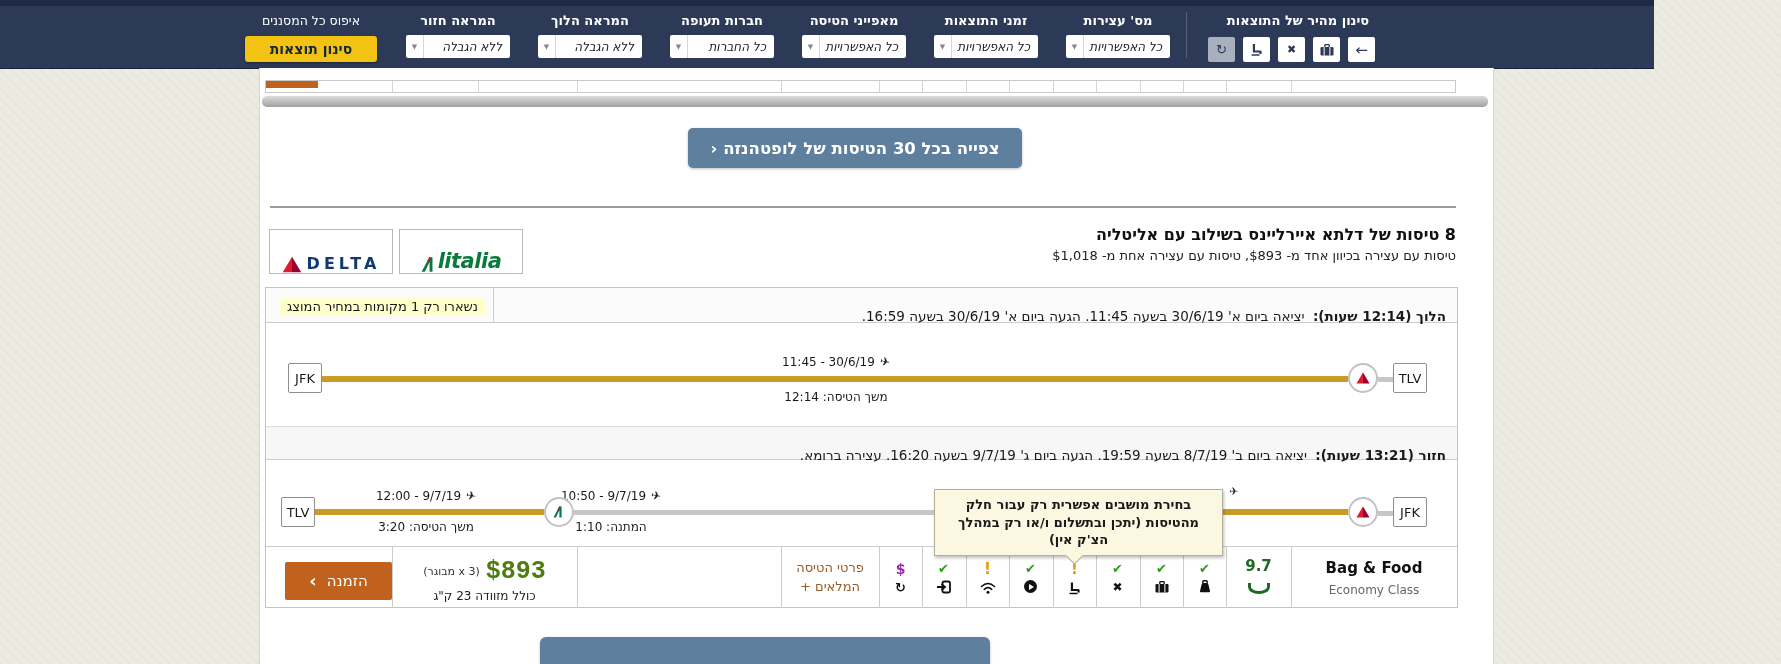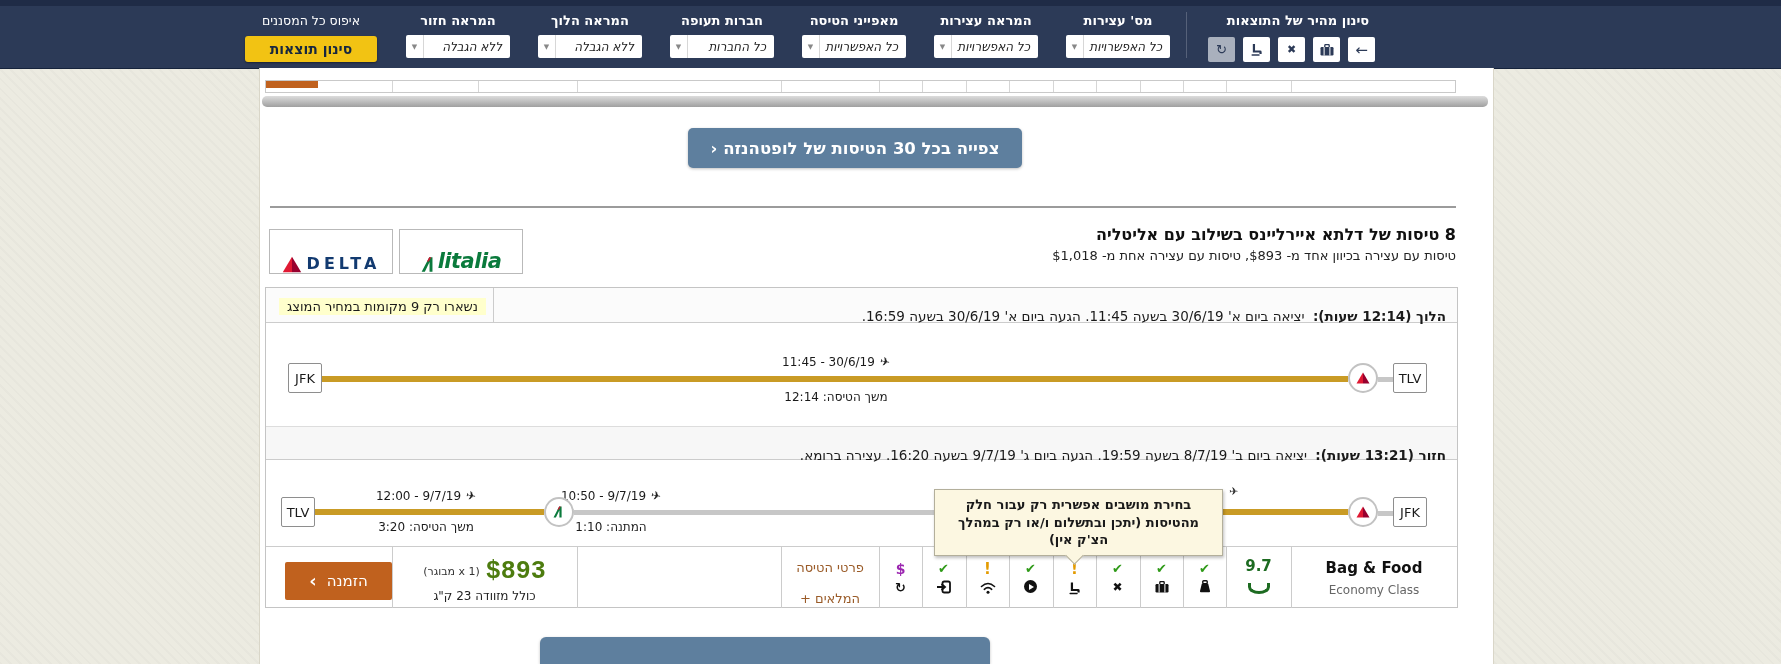--- a/index.html
+++ b/index.html
@@ -3,21 +3,21 @@
 <meta charset="utf-8">
 <style>
   html,body{margin:0;padding:0;}
   body{width:1781px;height:664px;overflow:hidden;
        font-family:"DejaVu Sans",sans-serif;
        background:#ecebe1;}
   #canvas{position:relative;width:1781px;height:664px;
         background:repeating-linear-gradient(45deg, rgba(0,0,0,0.02) 0 2px, transparent 2px 7px), #ecebe1;}
   .abs{position:absolute;}
   
-  #filterbar{left:0;top:0;width:1781px;height:68px;background:#2c3a57;border-bottom:1px solid #16233c;text-decoration:underline;}
+  #filterbar{left:0;top:0;width:1654px;height:68px;background:#2c3a57;border-bottom:1px solid #16233c;text-decoration:underline;}
   #filterbar .topstrip{position:absolute;left:0;top:0;width:100%;height:6px;background:#1f2b46;}
   .flbl{position:absolute;top:13px;width:130px;text-align:center;color:#fff;font-size:13px;font-weight:bold;white-space:nowrap;}
   .dd{position:absolute;top:35px;width:104px;height:23px;background:#fff;border-radius:2px;display:flex;align-items:stretch;font-size:12px;font-style:italic;color:#222;cursor:pointer;}
   .dd .arr{width:17px;display:flex;align-items:center;justify-content:center;font-size:7px;color:#888;border-right:1px solid #d7d7d7;font-style:normal;}
   .dd .txt{flex:1;display:flex;align-items:center;justify-content:flex-start;direction:rtl;padding-right:8px;white-space:nowrap;}
   .qbtn{position:absolute;top:37px;width:27px;height:25px;background:#fff;border-radius:2px;color:#2c3a57;display:flex;align-items:center;justify-content:center;cursor:pointer;font-size:13px;}
   .qbtn.sel{background:#a9b0bd;}
   #resetlbl{position:absolute;left:231px;top:13px;width:160px;text-align:center;color:#fff;font-size:12.5px;cursor:pointer;white-space:nowrap;}
   #filterbtn{position:absolute;left:245px;top:36px;width:132px;height:26px;background:#f2c313;border-radius:3px;color:#17273f;font-size:14px;font-weight:bold;display:flex;align-items:center;justify-content:center;cursor:pointer;box-shadow:0 1px 2px rgba(0,0,0,.4);}
   #qsep{position:absolute;left:1186px;top:12px;width:1px;height:46px;background:#566179;}
@@ -113,21 +113,21 @@
       <span class="arr">▼</span>
       <span class="txt">כל החברות</span>
     </div>
 
     <div class="flbl" style="left:789px;">מאפייני הטיסה</div>
     <div class="dd" style="left:802px;">
       <span class="arr">▼</span>
       <span class="txt">כל האפשרויות</span>
     </div>
 
-    <div class="flbl" style="left:921px;">המראה עצירות</div>
+    <div class="flbl" style="left:921px;">זמני התוצאות</div>
     <div class="dd" style="left:934px;">
       <span class="arr">▼</span>
       <span class="txt">כל האפשרויות</span>
     </div>
 
     <div class="flbl" style="left:1053px;">מס' עצירות</div>
     <div class="dd" style="left:1066px;">
       <span class="arr">▼</span>
       <span class="txt">כל האפשרויות</span>
     </div>
@@ -212,21 +212,21 @@
   <div id="groupsub" class="abs">טיסות עם עצירה בכיוון אחד מ- $893, טיסות עם עצירה אחת מ- $1,018</div>
 
   <div id="card" class="abs">
 
     <div id="row-outhdr" class="crow">
       <div class="sumtext">
         <b>הלוך (12:14 שעות):</b>
         <span>יציאה ביום א' 30/6/19 בשעה 11:45. הגעה ביום א' 30/6/19 בשעה 16:59.</span>
       </div>
       <div class="cellsep"></div>
-      <div id="seatsnote">נשארו רק 9 מקומות במחיר המוצג</div>
+      <div id="seatsnote">נשארו רק 1 מקומות במחיר המוצג</div>
     </div>
 
     <div id="row-out" class="crow">
       <div class="apt" style="left:22px;top:40px;">JFK</div>
       <div class="gold" style="left:56px;top:53px;width:1026px;"></div>
       <div class="seglbl" style="left:470px;top:32px;">
         <span>11:45 - 30/6/19</span>
         <span class="plane">✈</span>
       </div>
       <div class="durlbl" style="left:470px;top:67px;">משך הטיסה: 12:14</div>
@@ -294,26 +294,26 @@
       <div class="vline" style="left:960px;"></div>
       <div class="vline" style="left:1025px;"></div>
 
       <div id="orderbtn">
         <span class="chev">‹</span>
         <span class="olbl">הזמנה</span>
       </div>
 
       <div id="priceline">
         <span id="price">$893</span>
-        <span id="paxnote">(1 x מבוגר)</span>
+        <span id="paxnote">(3 x מבוגר)</span>
       </div>
       <div id="bagnote">כולל מזוודה 23 ק"ג</div>
 
       <div class="detline" style="top:13px;">פרטי הטיסה</div>
-      <div class="detline" style="top:32px;margin-top:12px;">המלאים +</div>
+      <div class="detline" style="top:32px;">המלאים +</div>
 
       <div class="fcell" style="left:613px;">
         <span class="mark-paid">$</span>
         <span class="icn icn-txt">↻</span>
       </div>
       <div class="fcell" style="left:656px;">
         <span class="mark-ok">✔</span>
         <span class="icn">
             <svg width="14" height="14" viewBox="0 0 14 14">
               <rect x="5.5" y="1.5" width="7.5" height="11" rx="1.8" fill="none" stroke="#111" stroke-width="1.8"></rect>

